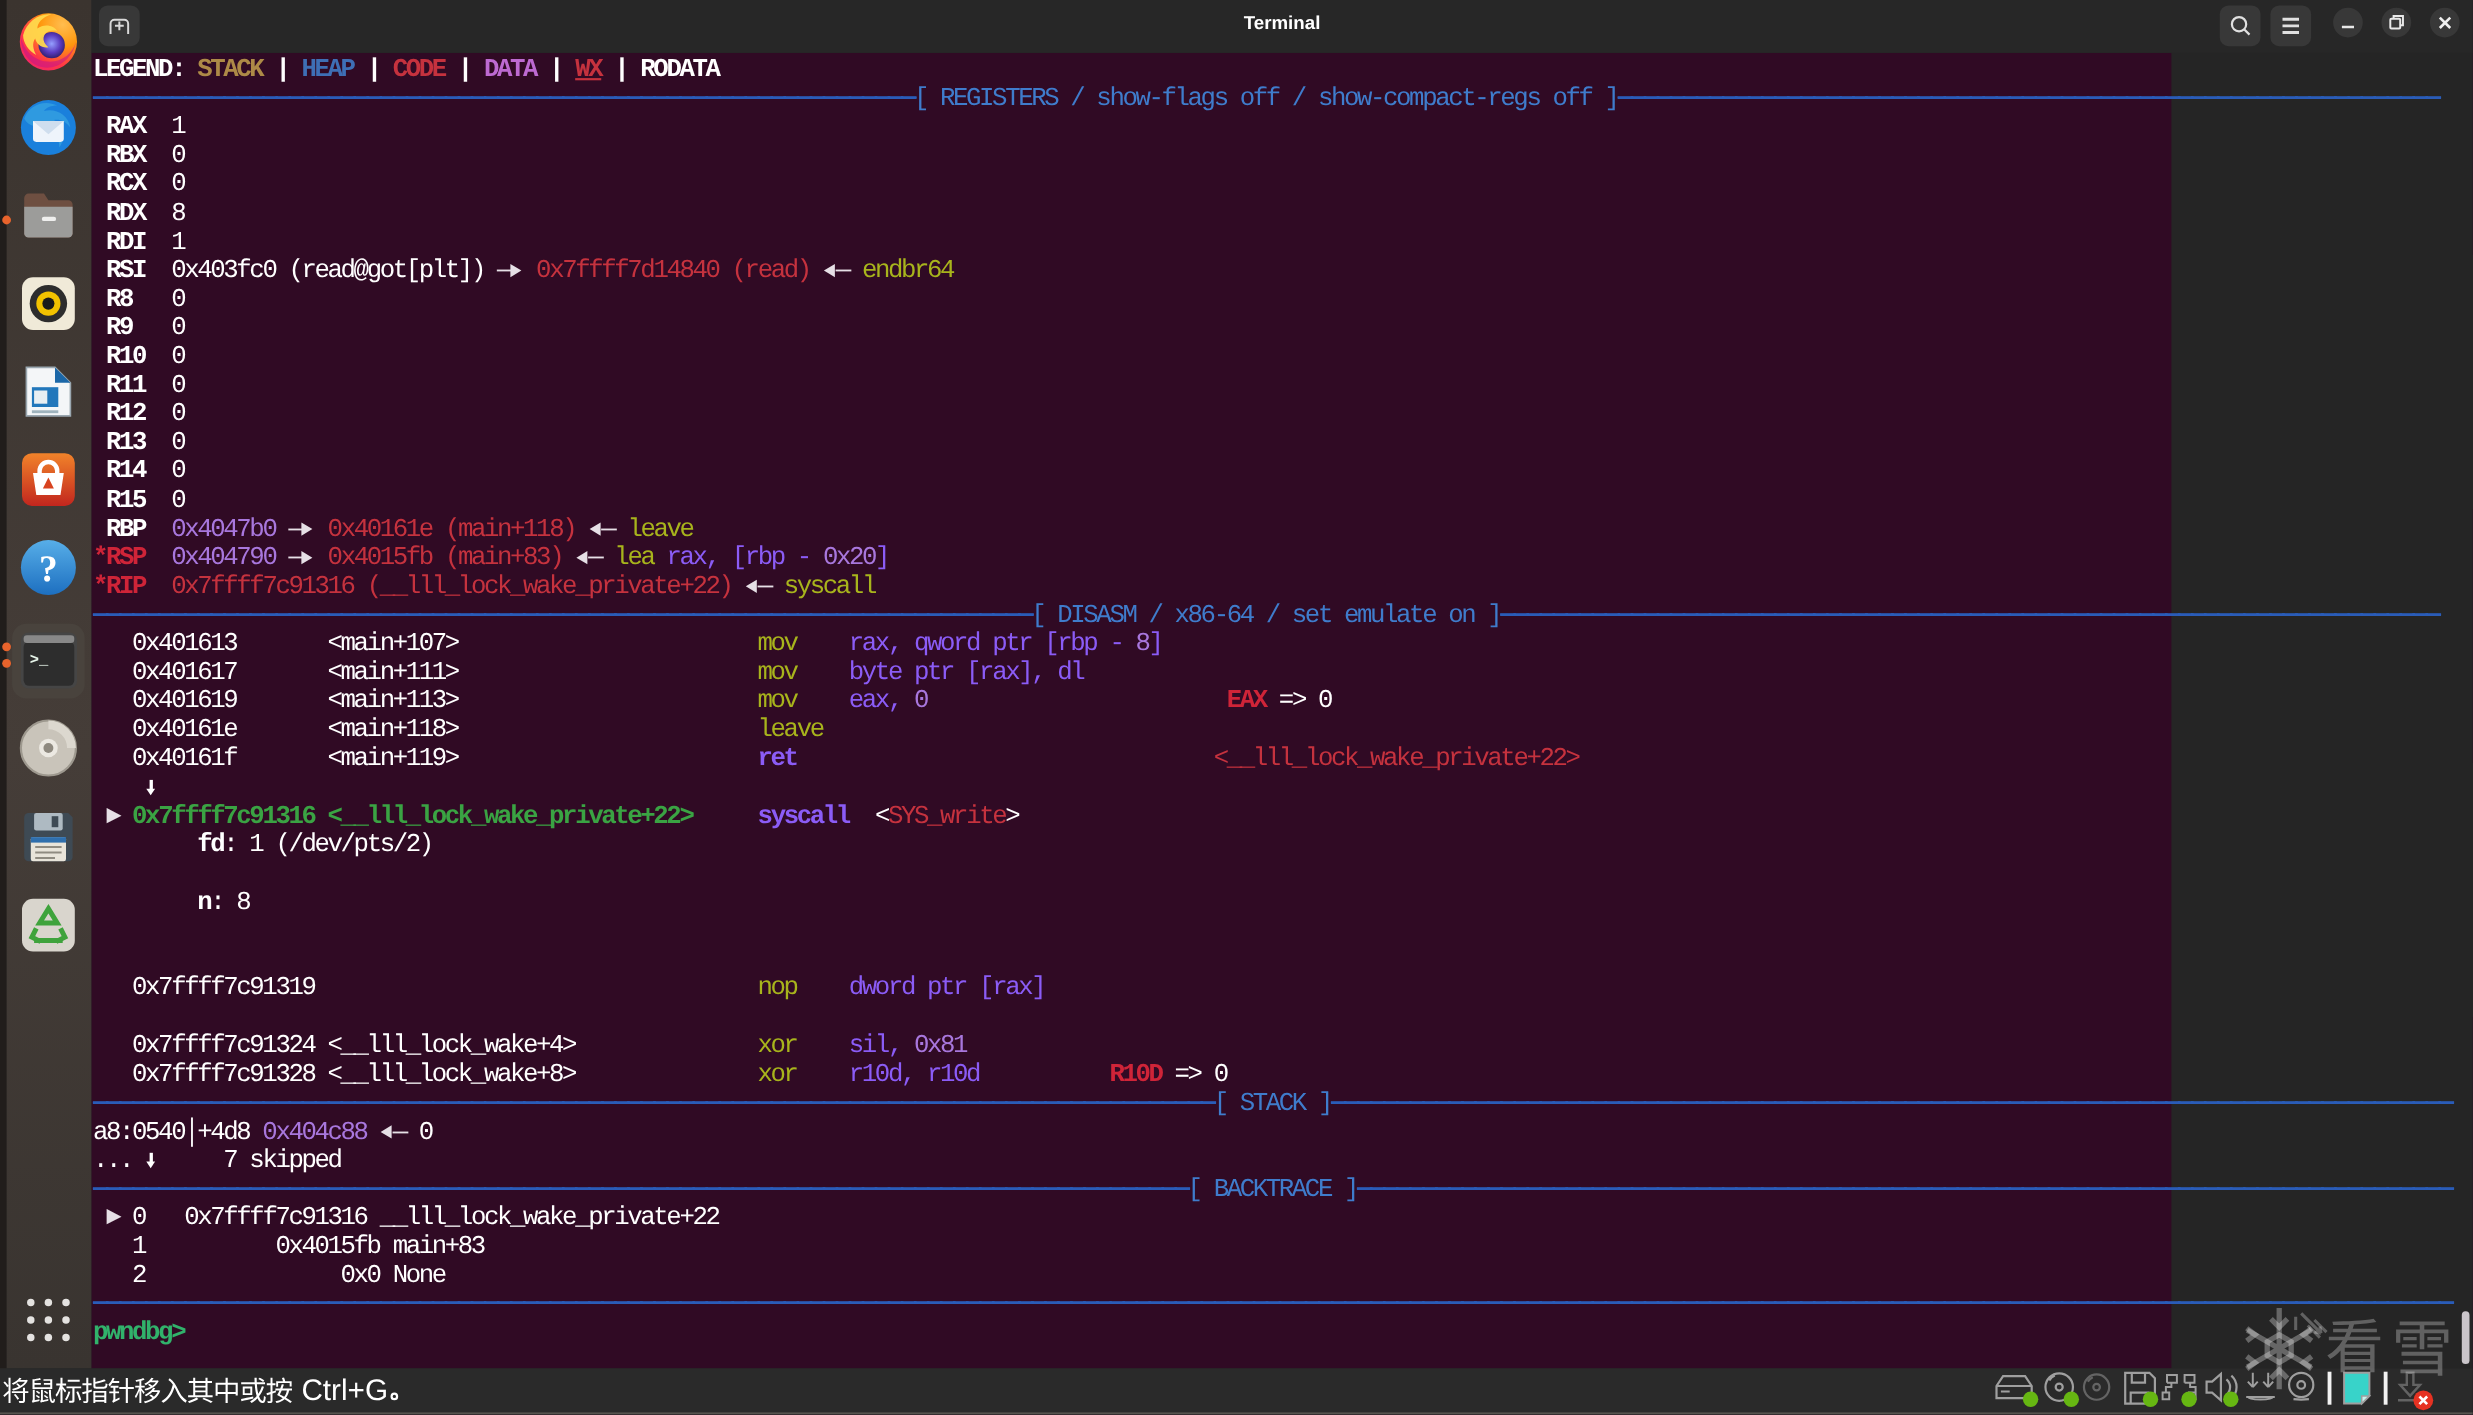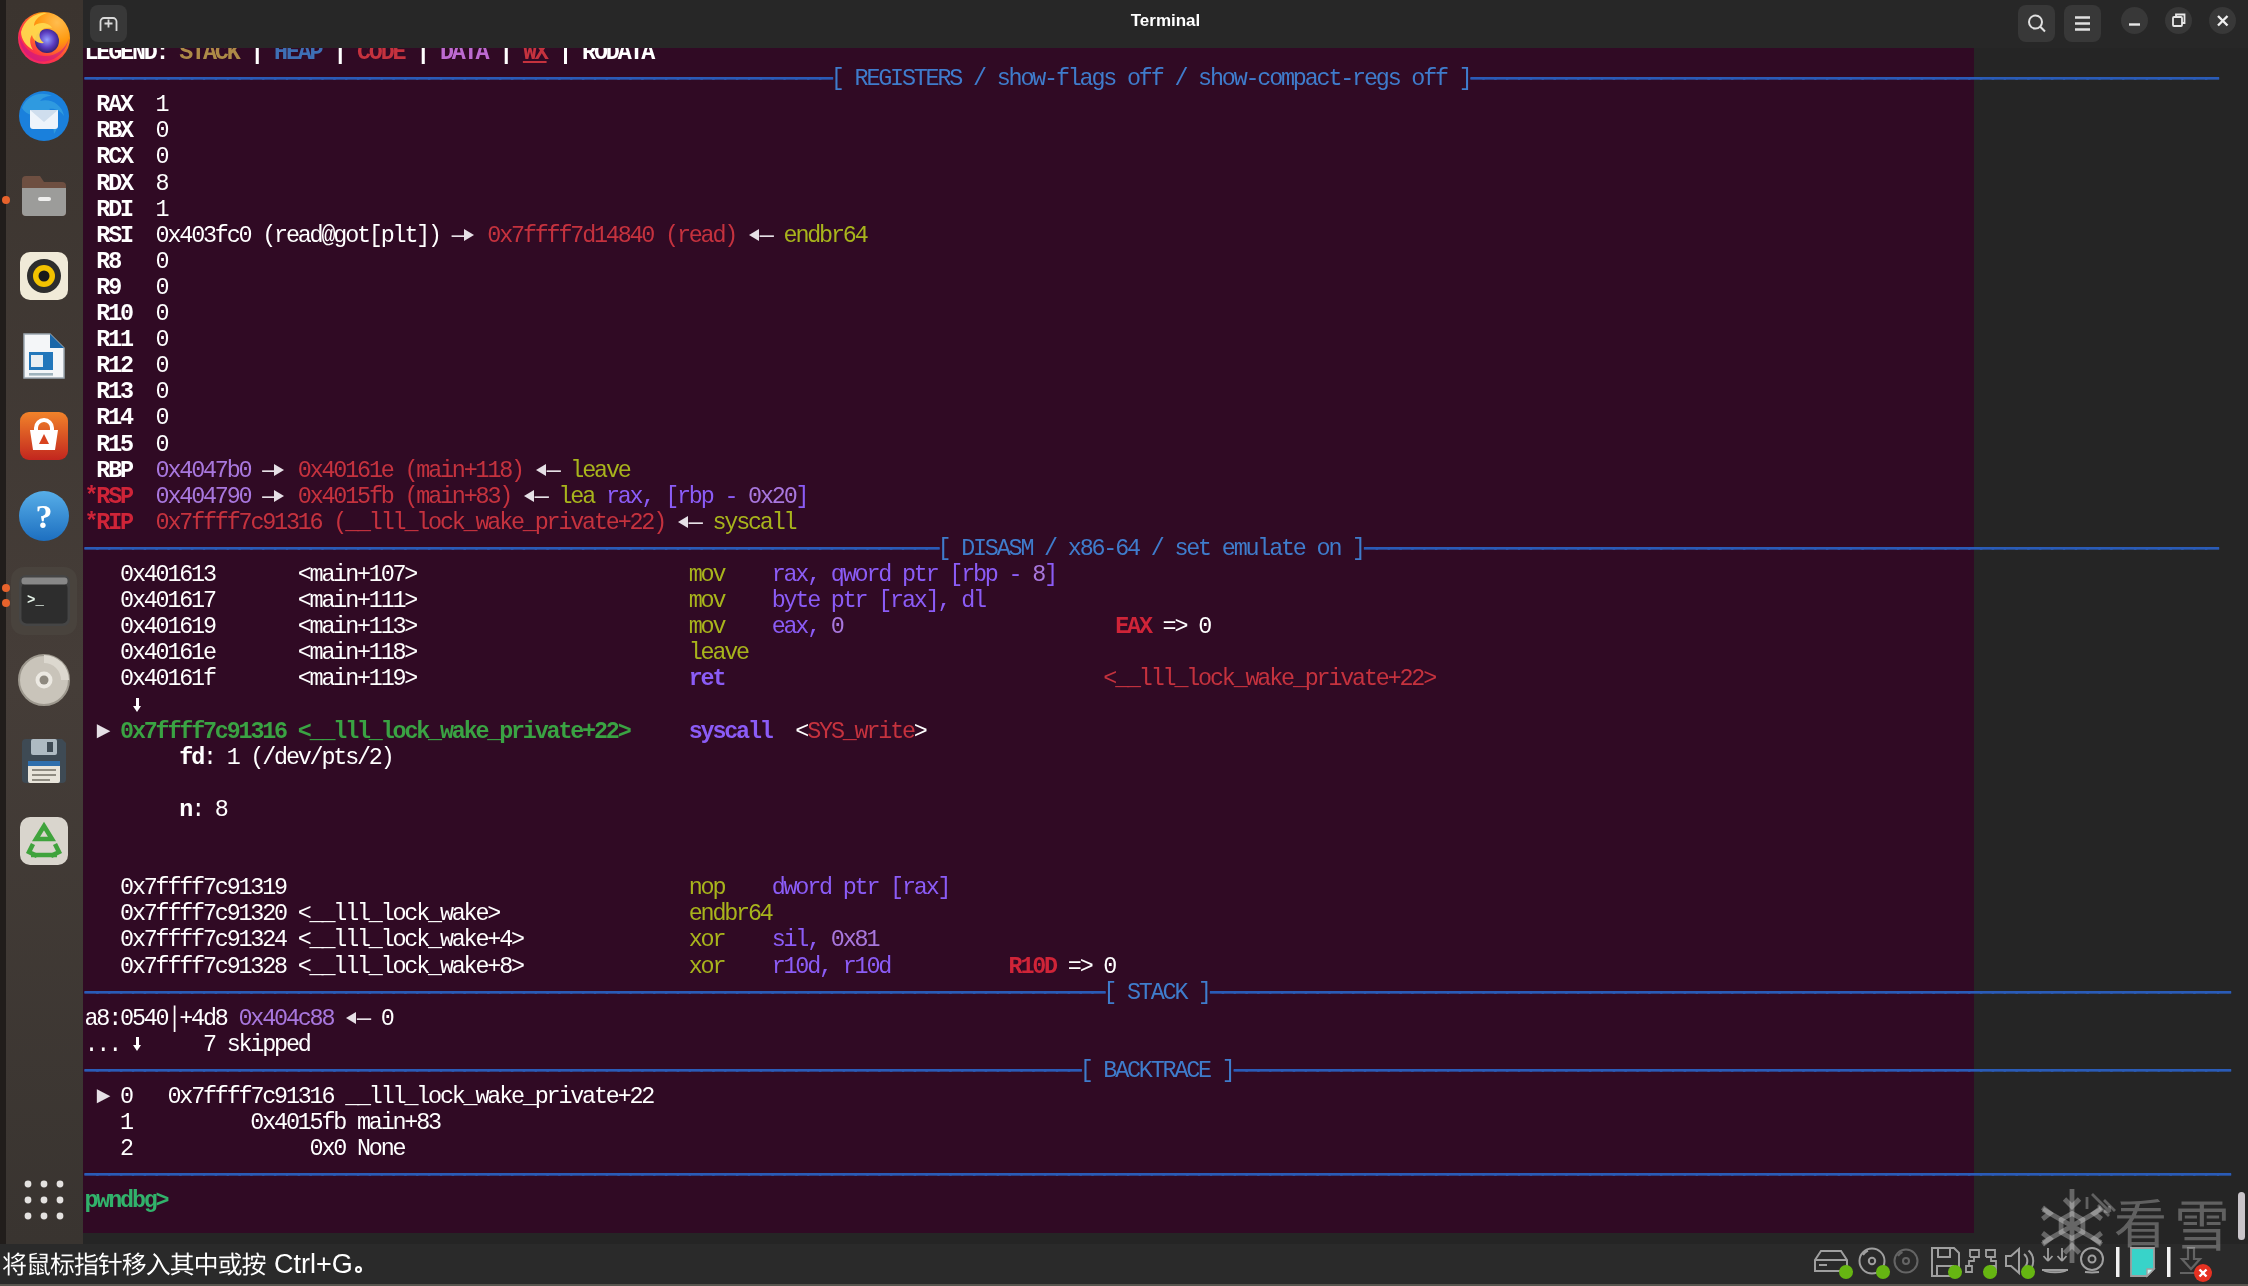--- a/index.html
+++ b/index.html
@@ -7,21 +7,21 @@
 #dock{position:absolute;left:0;top:0;width:83px;height:1244px;background:linear-gradient(180deg,#3b342f 0%,#453d38 55%,#393430 100%)}
 #dock .edge{position:absolute;left:0;top:0;width:6px;height:1244px;background:#211d1b}
 .di{position:absolute;left:16px;width:56px;height:56px}
 #dock .hi{position:absolute;left:11px;top:567px;width:66px;height:68px;background:#49433d;border-radius:13px}
 .dot{position:absolute;left:2px;width:8px;height:8px;border-radius:50%;background:#e8632c}
 
 #titlebar{position:absolute;left:83px;top:0;width:2165px;height:48px;background:#272727}
 #titlebar .title{position:absolute;left:0;right:0;top:11px;text-align:center;color:#fff;font-weight:bold;font-size:17px}
 .tbtn{position:absolute;top:5px;width:37px;height:37px;border-radius:8px;background:#383838}
 .cbtn{position:absolute;top:7px;width:27px;height:27px;border-radius:50%;background:#383838}
-#term{position:absolute;left:83px;top:37px;width:1891px;height:1196px;background:#300a24}
+#term{position:absolute;left:83px;top:48px;width:1891px;height:1196px;background:#300a24}
 pre.l{position:absolute;left:1.5px;margin:0;white-space:pre;color:#ffffff;
  font-family:"Liberation Mono",monospace;font-size:23.4px;line-height:26.1px;letter-spacing:-2.19px}
 .b{font-weight:bold}
 .hl{color:#2a5cb8;font-weight:bold;text-shadow:0 1.2px 0 #2a5cb8}
 .H{color:#3f7ccc;font-weight:normal}
 .T{color:#ad8a47;font-weight:bold}
 .hp{color:#3e6fb5;font-weight:bold}
 .cr{color:#c5323e;font-weight:bold}
 .D{color:#bd6ad1;font-weight:bold}
 .U{color:#c5323e;font-weight:bold;text-decoration:underline}
@@ -72,21 +72,20 @@
 <pre class="l" style="top:551.1px">   0x401617       &lt;main+111&gt;                       <span class="Y">mov</span>    <span class="B">byte ptr [rax], dl</span></pre>
 <pre class="l" style="top:577.2px">   0x401619       &lt;main+113&gt;                       <span class="Y">mov</span>    <span class="B">eax, </span><span class="P">0</span>                       <span class="Rb">EAX</span> =&gt; 0</pre>
 <pre class="l" style="top:603.3px">   0x40161e       &lt;main+118&gt;                       <span class="Y">leave</span></pre>
 <pre class="l" style="top:629.4px">   0x40161f       &lt;main+119&gt;                       <span class="Yb">ret</span>                                <span class="R">&lt;__lll_lock_wake_private+22&gt;</span></pre>
 <pre class="l" style="top:655.5px">    <i class="dn"> </i></pre>
 <pre class="l" style="top:681.6px"> <span class="A">►</span> <span class="G">0x7ffff7c91316 &lt;__lll_lock_wake_private+22&gt;</span>     <span class="Yb">syscall</span>  &lt;<span class="R">SYS_write</span>&gt;</pre>
 <pre class="l" style="top:707.7px">        <span class="b">fd</span>: 1 (/dev/pts/2)</pre>
 <pre class="l" style="top:759.9px">        <span class="b">n</span>: 8</pre>
 <pre class="l" style="top:812.1px"></pre>
 <pre class="l" style="top:838.2px">   0x7ffff7c91319                                  <span class="Y">nop</span>    <span class="B">dword ptr [rax]</span></pre>
-<pre class="l" style="top:864.3px">   0x7ffff7c91320 &lt;__lll_lock_wake&gt;                <span class="Y">endbr64</span></pre>
 <pre class="l" style="top:890.4px">   0x7ffff7c91324 &lt;__lll_lock_wake+4&gt;              <span class="Y">xor</span>    <span class="B">sil, </span><span class="P">0x81</span></pre>
 <pre class="l" style="top:916.5px">   0x7ffff7c91328 &lt;__lll_lock_wake+8&gt;              <span class="Y">xor</span>    <span class="B">r10d, r10d</span>          <span class="Rb">R10D</span> =&gt; 0</pre>
 <pre class="l" style="top:942.6px"><span class="hl">──────────────────────────────────────────────────────────────────────────────────────</span><span class="H">[ STACK ]</span><span class="hl">──────────────────────────────────────────────────────────────────────────────────────</span></pre>
 <pre class="l" style="top:968.7px">a8:0540│+4d8 <span class="P">0x404c88</span> <span class="A"><i class="tl"> </i>—</span> 0</pre>
 <pre class="l" style="top:994.8px">... <i class="dn"> </i>     7 skipped</pre>
 <pre class="l" style="top:1020.9px"><span class="hl">────────────────────────────────────────────────────────────────────────────────────</span><span class="H">[ BACKTRACE ]</span><span class="hl">────────────────────────────────────────────────────────────────────────────────────</span></pre>
 <pre class="l" style="top:1047.0px"> <span class="A">►</span> 0   0x7ffff7c91316 __lll_lock_wake_private+22</pre>
 <pre class="l" style="top:1073.1px">   1          0x4015fb main+83</pre>
 <pre class="l" style="top:1099.2px">   2               0x0 None</pre>
 <pre class="l" style="top:1125.3px"><span class="hl">─────────────────────────────────────────────────────────────────────────────────────────────────────────────────────────────────────────────────────────────────────────────────────</span></pre>

